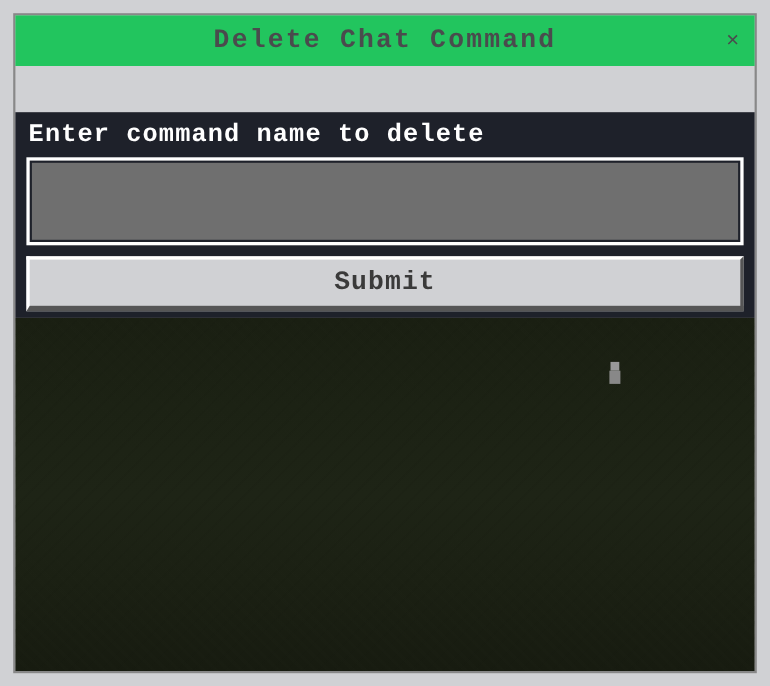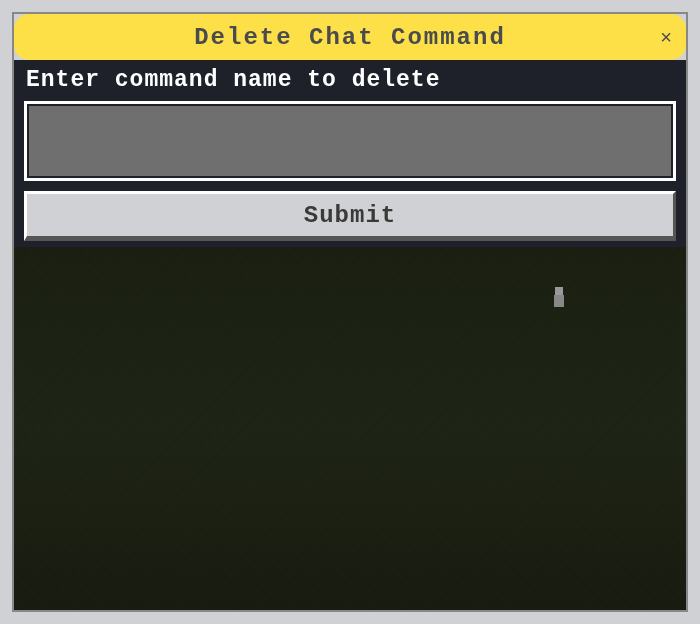--- a/index.html
+++ b/index.html
@@ -20,26 +20,25 @@
       width: 100%;
       height: 100%;
       background: #d0d1d4;
       border: 2px solid #888;
       display: flex;
       flex-direction: column;
     }
 
     .titlebar {
       height: 46px;
-      background: #fde047;
+      background: #22c55e;
       display: flex;
       align-items: center;
       justify-content: center;
       position: relative;
-      border-radius: 15px;
     }
 
     .title {
       color: #4a4b4d;
       font-size: 24px;
       letter-spacing: 2px;
       font-family: 'Courier New', monospace;
       font-weight: bold;
     }
 
@@ -50,20 +49,21 @@
       transform: translateY(-50%);
       font-size: 20px;
       color: #4a4b4d;
       cursor: pointer;
       font-family: Arial, sans-serif;
     }
 
     .content-panel {
       background: #1e212a;
       padding: 3px 10px 6px 10px;
+      margin-top: 42px;
     }
 
     .label {
       color: #ffffff;
       font-size: 23px;
       letter-spacing: 1px;
       padding: 4px 2px 8px 2px;
       font-family: 'Courier New', monospace;
       font-weight: bold;
     }

